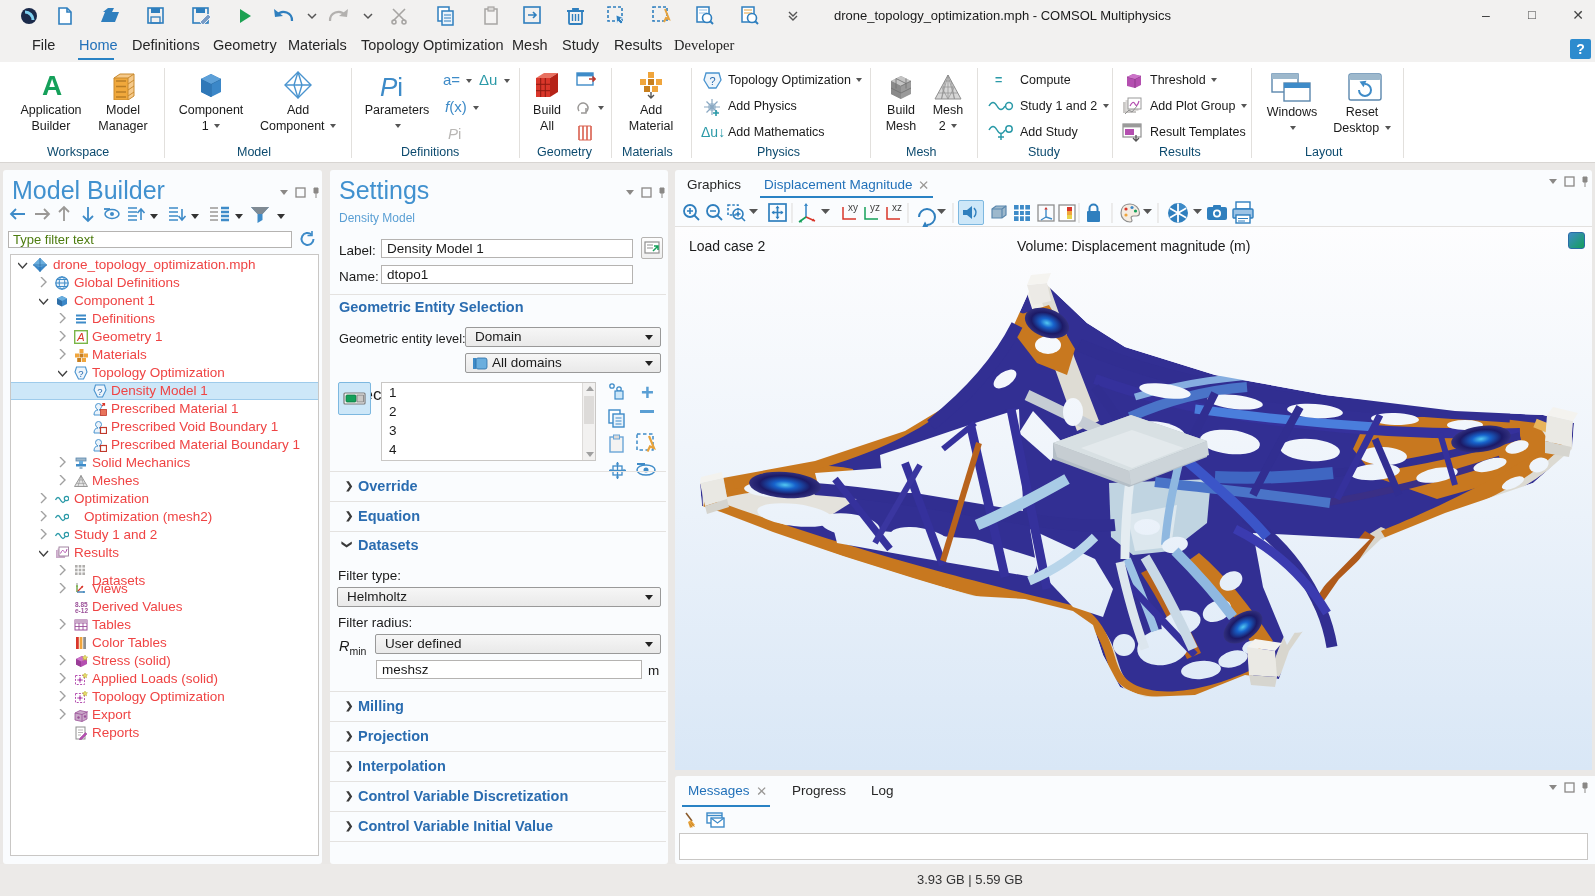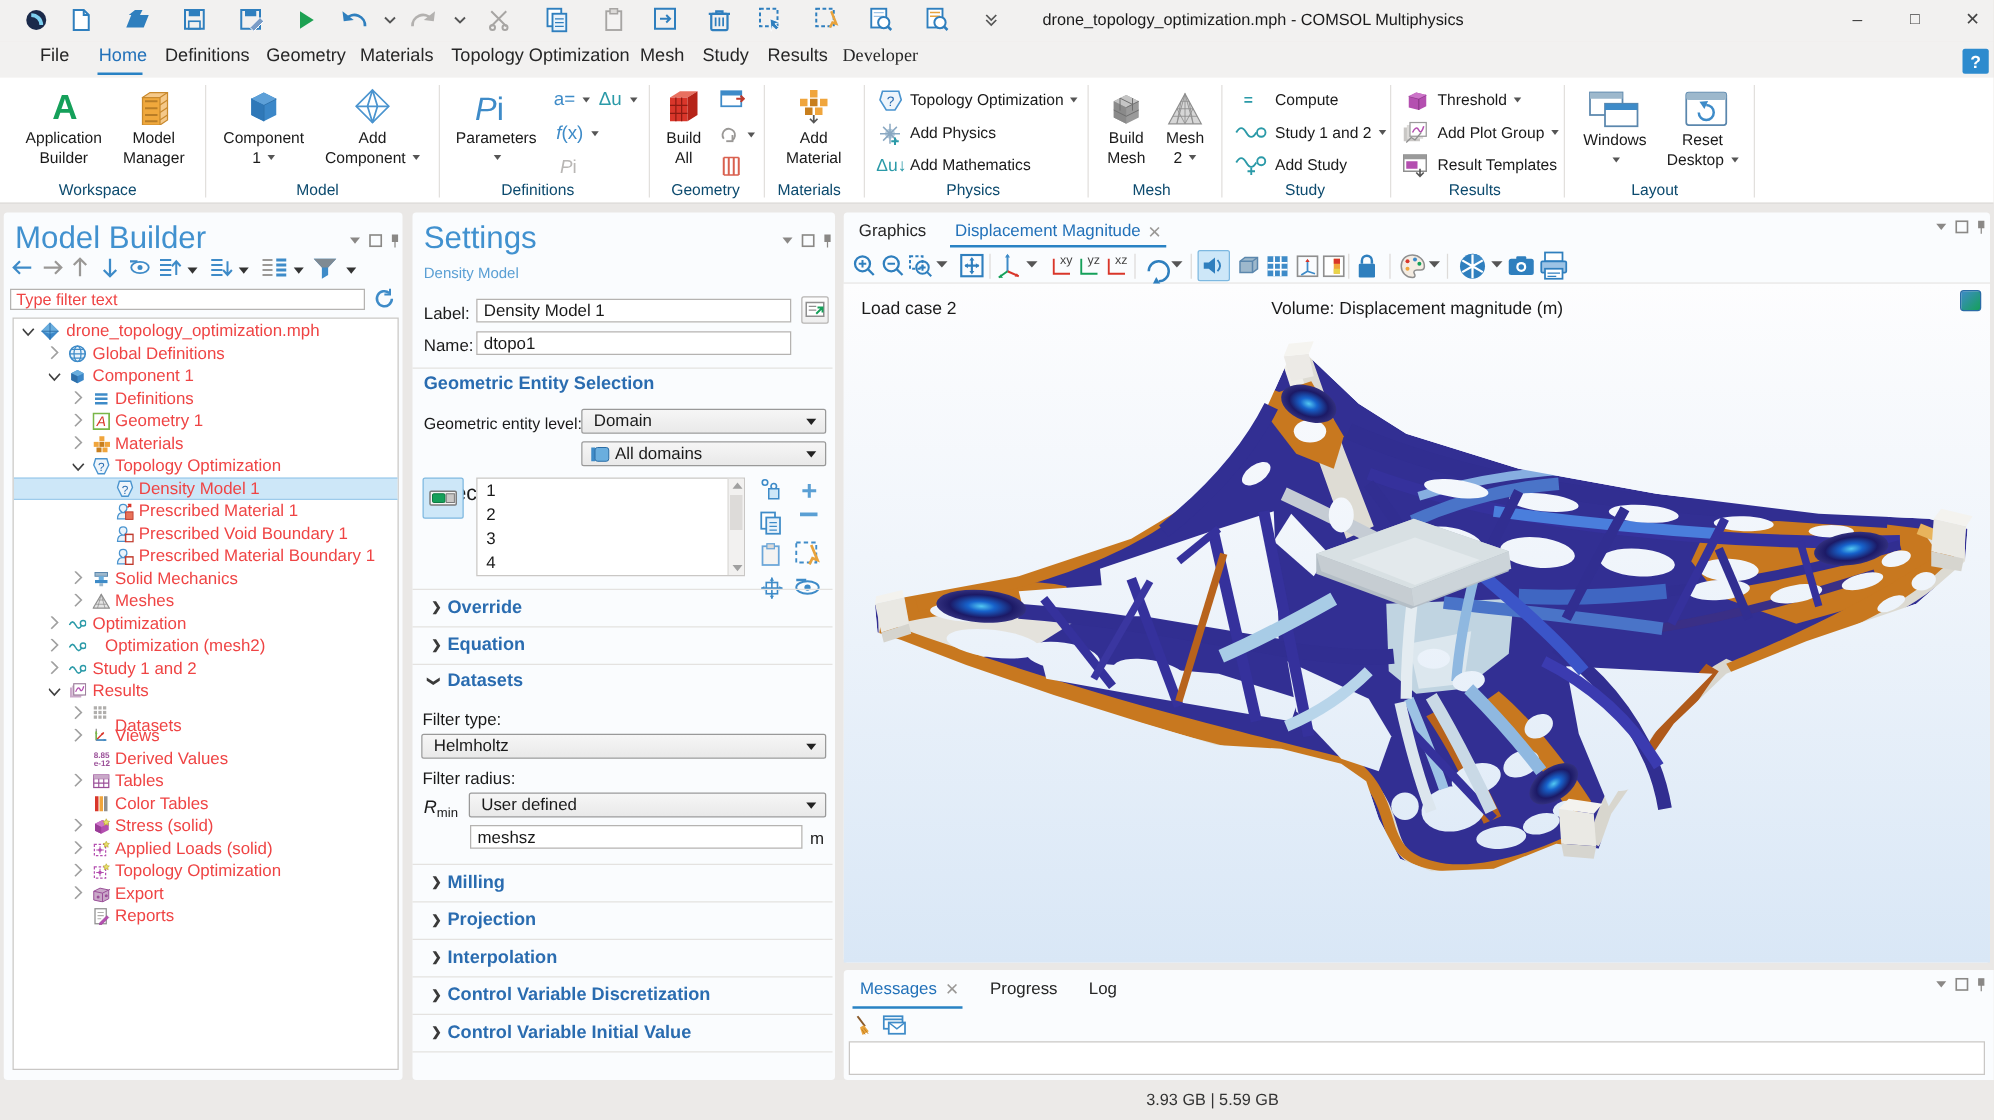--- a/index.html
+++ b/index.html
@@ -353,21 +353,21 @@
           <path d="M12 2 h8 M12 6 h8 M12 10 h8 M12 14 h8"></path>
         </g>
         <path d="M26 8 l4 5 l4 -5 z" fill="#333"></path>
       </g>
 <g transform="translate(243,2)">
         <path d="M0 1 h18 l-6.5 7 v6 l-5 3 v-9 z" fill="#3e8bc8"></path>
         <path d="M0 1 h18 l-6.5 7 h-5 z" fill="#7f8a93"></path>
         <path d="M26 8 l4 5 l4 -5 z" fill="#333"></path>
       </g>
 </svg>
-<div class="tfield" style="left:5px;top:61px;width:284px;height:17px;"><span style="color:#ef4444;font-size:13px;position:relative;left:4px;top:0px;text-align:right;">Type filter text</span></div>
+<div class="tfield" style="left:5px;top:61px;width:284px;height:17px;"><span style="color:#4d7c0f;font-size:13px;position:relative;left:4px;top:0px;text-align:right;">Type filter text</span></div>
 <svg class="icon" style="left:296px;top:60px;" width="18" height="18" viewBox="0 0 18 18">
       <path d="M14.5 9 a6 6 0 1 1 -2 -4.5" fill="none" stroke="#3e8bc8" stroke-width="2"></path>
       <path d="M13 1 v4.5 h-4.5" fill="none" stroke="#3e8bc8" stroke-width="1.6"></path>
     </svg>
 <div class="a" style="left:7px;top:84px;width:309px;height:602px;background:#fff;border:1px solid #c9c7c5;overflow:hidden;" id="tree">
       <svg class="a" style="left:7px;top:6px;" width="10" height="9">
         <use href="#i-exp-open"></use>
       </svg>
       <svg class="a" style="left:22px;top:3px;" width="14" height="14">
         <use href="#i-mph"></use>

